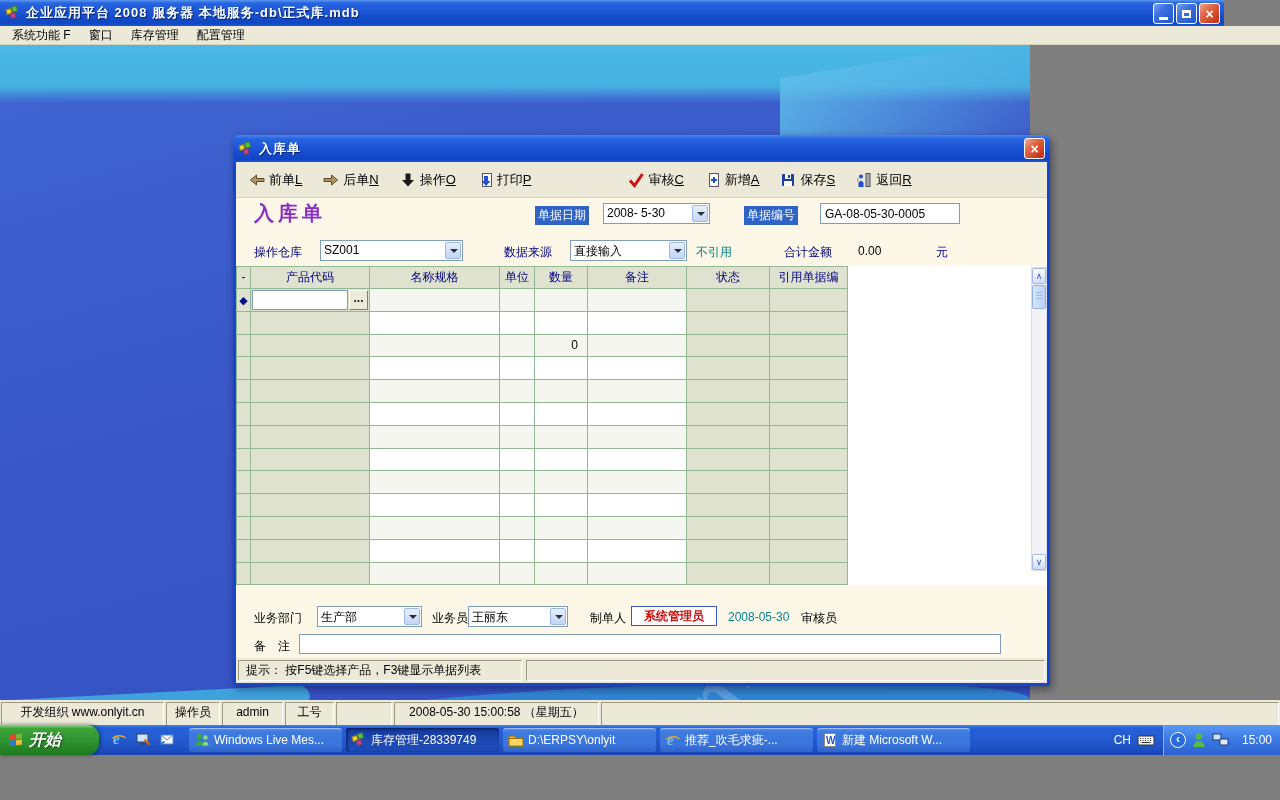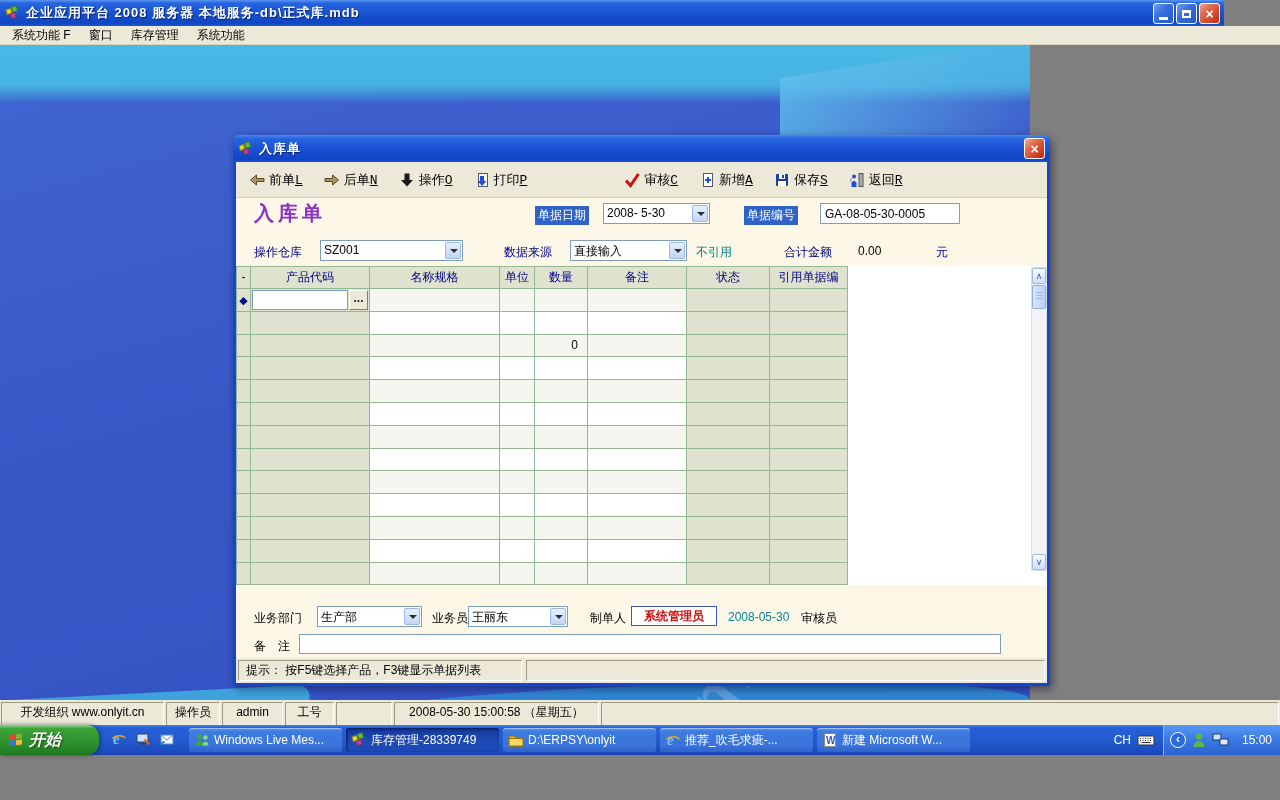--- a/index.html
+++ b/index.html
@@ -45,21 +45,21 @@
     background:#1347cf;border-radius:7px 7px 0 0;padding:0 3px 3px;box-shadow:2px 3px 8px rgba(0,0,30,.45);}
   #dlg-titlebar{height:27px;margin:0 -3px;border-radius:6px 6px 0 0;display:flex;align-items:center;position:relative;
     background:linear-gradient(180deg,#4a86f2 0%,#2765e0 14%,#1b52d6 50%,#1143c4 90%,#1d54d8 100%);}
   #dlg-titlebar .ticon16{width:16px;height:16px;margin:0 5px;}
   #dlg-title-text{color:#fff;font-weight:bold;font-size:13px;text-shadow:1px 1px 1px #00247a;letter-spacing:1px;}
   #dlg-close{position:absolute;right:5px;top:3px;width:21px;height:21px;border:1px solid #fff;border-radius:3px;
     background:linear-gradient(135deg,#f4b09a,#e2684a 35%,#c83418 85%);color:#fff;font-weight:bold;font-size:14px;
     display:flex;align-items:center;justify-content:center;}
   #dlg-client{width:811px;height:521px;background:#fcf7e6;position:relative;overflow:hidden;}
   
-  #dlg-toolbar{height:36px;background:#ece9d8;border-bottom:1px solid #d4d0b8;display:flex;align-items:center;padding-left:13px;font-family:Liberation Mono, monospace;}
+  #dlg-toolbar{height:36px;background:#ece9d8;border-bottom:1px solid #d4d0b8;display:flex;align-items:center;padding-left:13px;}
   .tbtn{display:flex;align-items:center;margin-right:21px;cursor:default;}
   .tbtn .ticon{width:16px;height:16px;margin-right:4px;display:inline-block;}
   .tbtn .tlabel{font-size:13px;color:#000;}
   .tbtn.gap{margin-left:76px;}
   
   #dlg-form{height:68px;position:relative;}
   #form-heading{position:absolute;left:18px;top:2px;font-size:20px;font-weight:bold;color:#8a2fc8;letter-spacing:4px;}
   .bluelabel{position:absolute;background:#2f63c5;color:#fff;padding:1px 3px;font-size:12px;}
   .navylabel{position:absolute;color:#000080;font-size:12px;}
   .blacktext{position:absolute;color:#000;font-size:12px;}
@@ -155,21 +155,21 @@
     <span class="wbtn">
         <span class="restsq"></span>
       </span>
     <span class="wbtn close">×</span>
   </span>
 </div>
 <div id="menubar">
     <span class="menu-item">系统功能 F</span>
     <span class="menu-item">窗口</span>
     <span class="menu-item">库存管理</span>
-    <span class="menu-item">系统功能</span>
+    <span class="menu-item">配置管理</span>
   </div>
 
 <div id="mdi">
   <div id="wallpaper">
     <div class="wp-band-top"></div>
     <div class="wp-band-right"></div>
     <div class="wp-swirl"></div>
     <div class="wp-band-bl"></div>
     <div class="wp-watermark">onlyit</div>
   </div>

